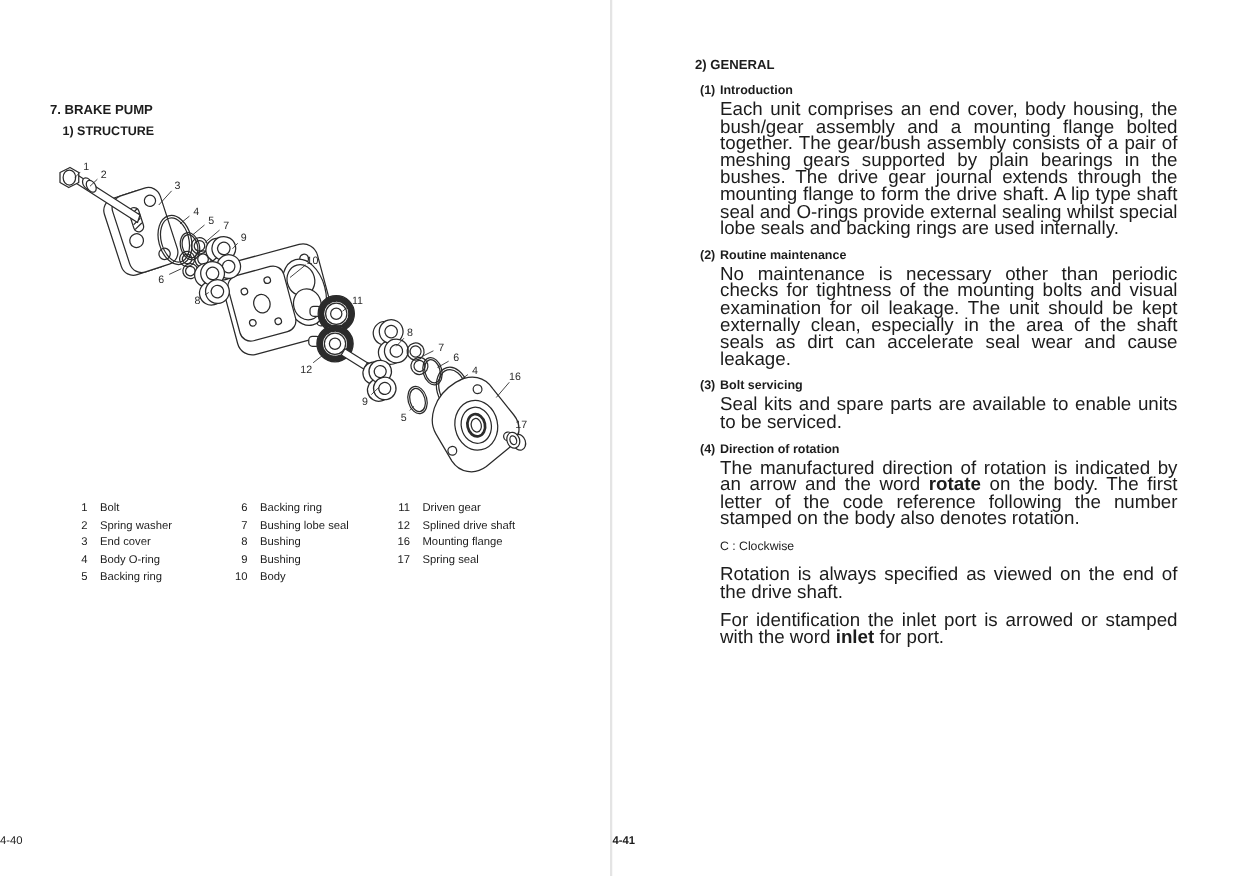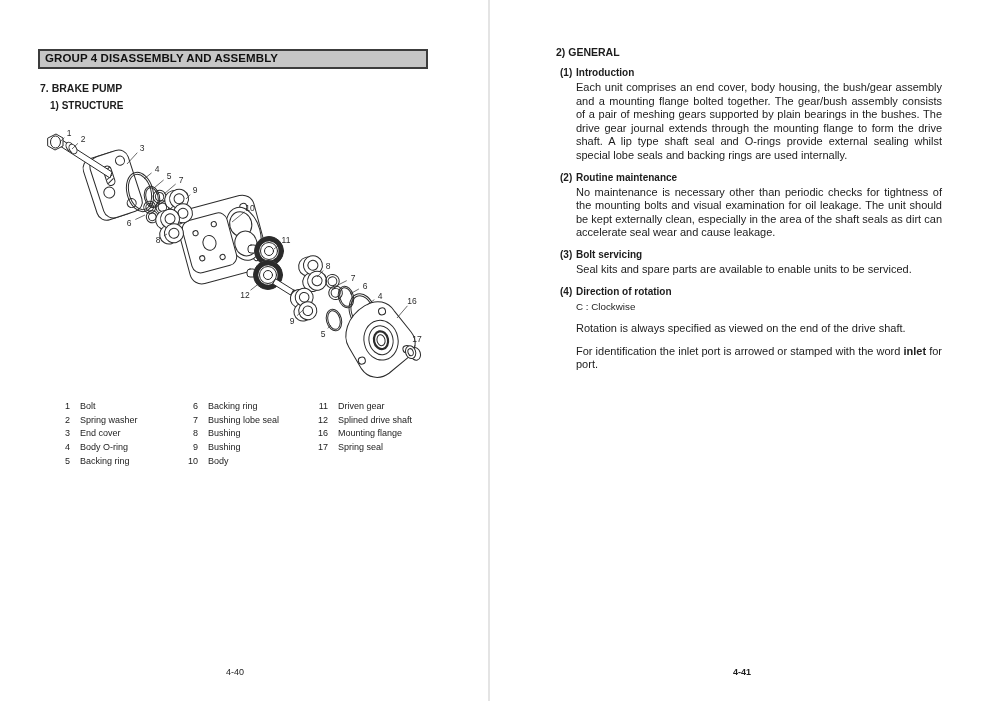--- a/index.html
+++ b/index.html
@@ -27,40 +27,39 @@
   .sub-title { position: absolute; left: 50px; top: 100px; font-weight: 700; font-size: 10px; }
   #figure { position: absolute; left: 40px; top: 126px; }
 
   #parts-list { position: absolute; left: 50px; top: 400px; display: flex; font-size: 9px; line-height: 13.7px; }
   .parts-col { display: flex; flex-direction: column; }
   .parts-col:nth-child(1) { width: 128px; }
   .parts-col:nth-child(2) { width: 130px; }
   .parts-row { display: flex; }
   .part-num { width: 20px; text-align: right; margin-right: 10px; flex: none; }
 
-  .page-num { position: absolute; bottom: 24px; font-size: 9px; text-align: center; }
+  .page-num { position: absolute; bottom: 24px; font-size: 9px; text-align: left; }
   #page-left  .page-num { left: 0; width: 470px; }
   #page-right .page-num { left: 0; width: 504px; font-weight: bold; }
 
   
   .r-heading { font-weight: 700; font-size: 10.5px; margin: 0 0 8px 2px; }
   .r-head { display: flex; font-weight: 700; font-size: 10px; margin: 9px 0 3px 6px; }
   .r-num  { flex: none; width: 16px; }
-  .r-para { font-size: 11px; line-height: 13.6px; text-align: justify; margin: 0 0 9px 22px; }
+  .r-para { font-size: 15px; line-height: 13.6px; text-align: justify; margin: 0 0 9px 22px; }
   .r-line { font-size: 9.8px; line-height: 13.6px; margin: 0 0 0 22px; }
   .r-line.lastline { margin-bottom: 9px; }
   .b { font-weight: 700; }
 
   svg text { font-family: "Liberation Sans", sans-serif; }
 </style>
 </head>
 <body>
 
 <div class="page" id="page-left">
-  <div class="group-header">GROUP 4 DISASSEMBLY AND ASSEMBLY</div>
   <div class="sec-title">7. BRAKE PUMP</div>
   <div class="sub-title">1) STRUCTURE</div>
 
   <svg id="figure" width="400" height="272" viewBox="0 0 400 272">
     <g fill="#ffffff" stroke="#2b2b2b" stroke-width="1" stroke-linejoin="round" stroke-linecap="round">
 
       <g transform="translate(76,58) rotate(-18)">
         <rect x="-27" y="-32" width="40" height="64" rx="10"></rect>
         <rect x="-20" y="-32" width="40" height="64" rx="10"></rect>
         <circle cx="11" cy="-21" r="4.5"></circle>
@@ -356,19 +355,20 @@
       <span>Bolt servicing</span>
     </div>
     <p class="r-para">Seal kits and spare parts are available to enable units to be serviced.</p>
   </div>
 
   <div class="r-section">
     <div class="r-head">
       <span class="r-num">(4)</span>
       <span>Direction of rotation</span>
     </div>
+    <p class="r-para"><span>The manufactured direction of rotation is indicated by an arrow and the word </span><span class="b">rotate</span><span> on the body. The first letter of the code reference following the number stamped on the body also denotes rotation.</span></p>
     <div class="r-line lastline">C : Clockwise</div>
     <p class="r-para">Rotation is always specified as viewed on the end of the drive shaft.</p>
     <p class="r-para"><span>For identification the inlet port is arrowed or stamped with the word </span><span class="b">inlet</span><span> for port.</span></p>
   </div>
 
   <div class="page-num">4-41</div>
 </div>
 
 </body></html>

